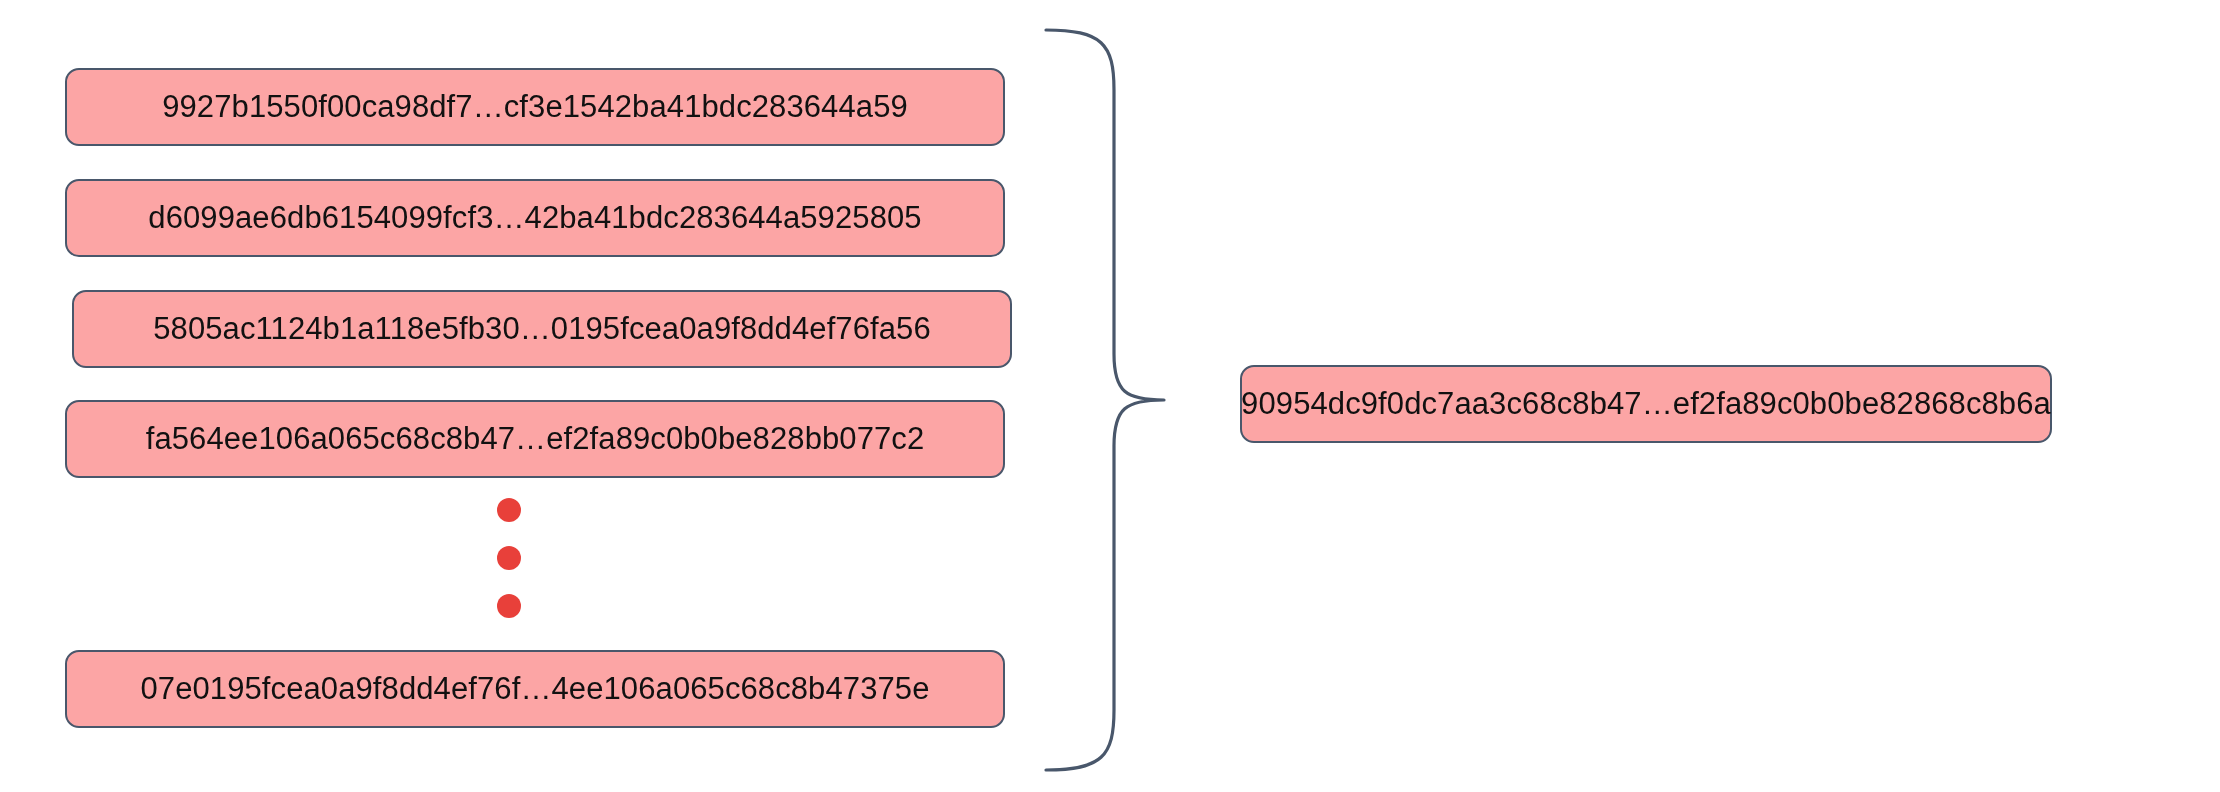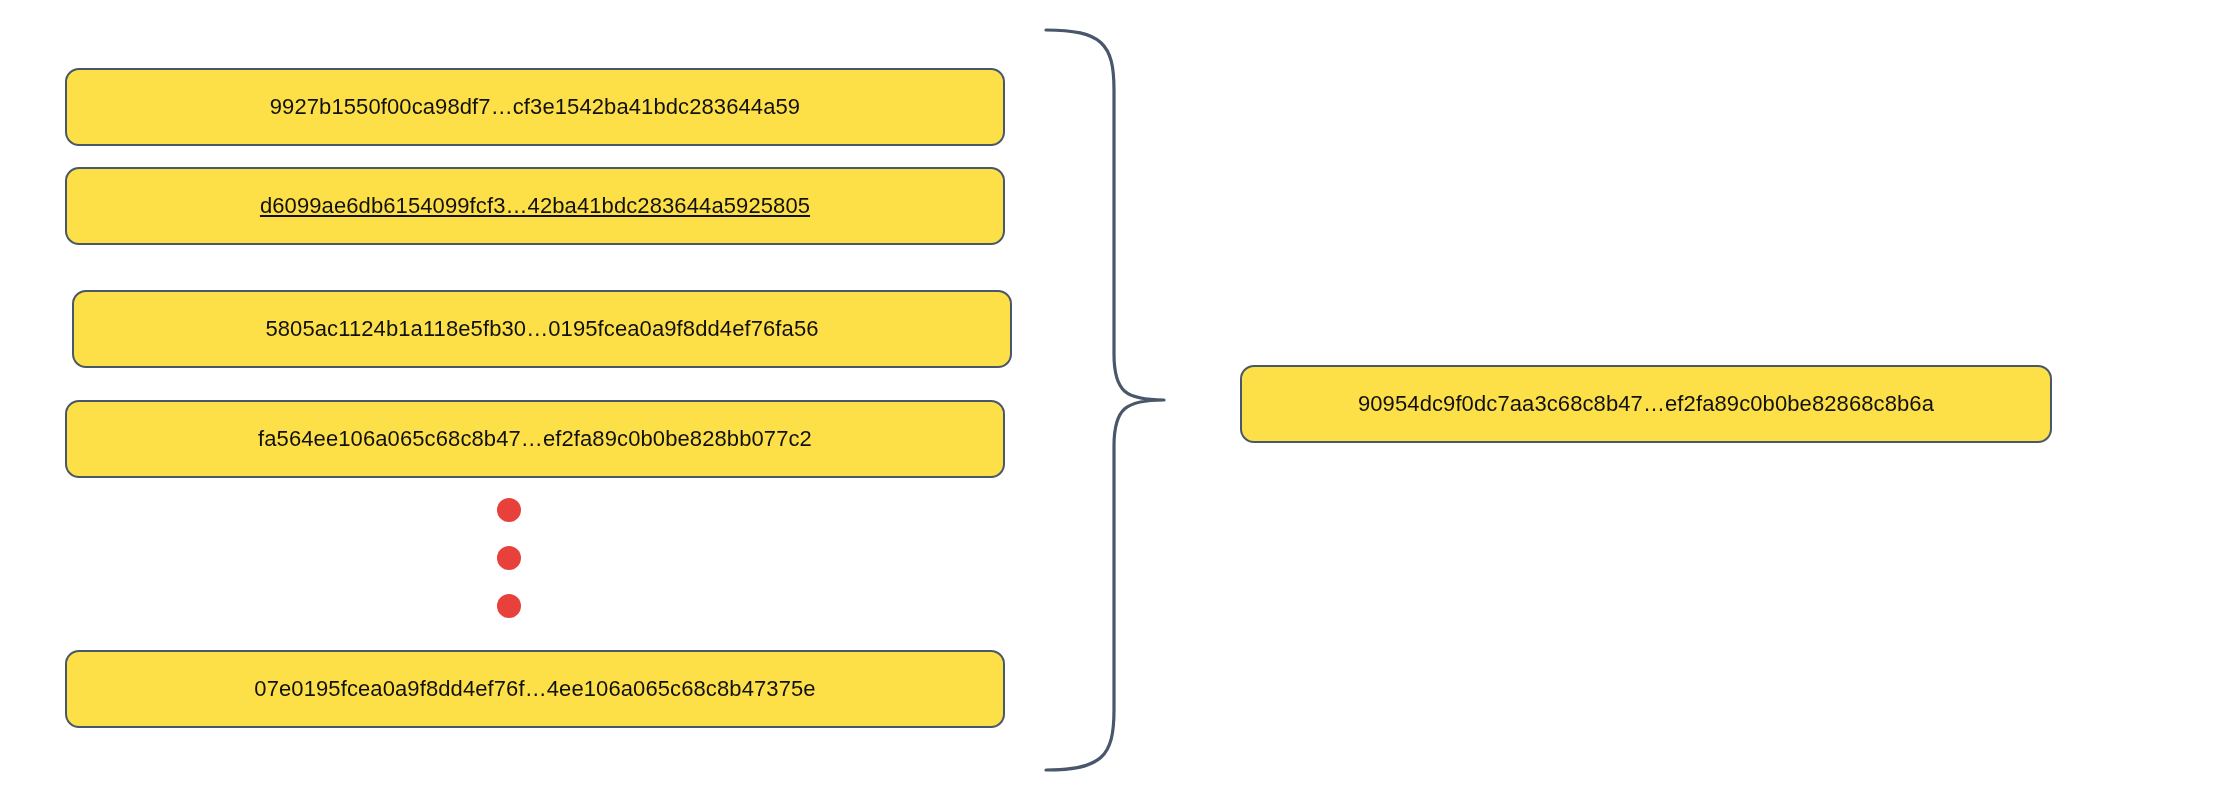--- a/index.html
+++ b/index.html
@@ -15,37 +15,37 @@
     width: 2220px;
     height: 792px;
     background: #ffffff;
     overflow: hidden;
   }
   .hash-box {
     position: absolute;
     box-sizing: border-box;
     border: 2.6px solid #49576b;
     border-radius: 14px;
-    background: #fde047;
+    background: #fca5a5;
     display: flex;
     align-items: center;
     justify-content: center;
     color: #111111;
     font-family: "Liberation Sans", sans-serif;
-    font-size: 22px;
+    font-size: 31px;
     letter-spacing: 0.1px;
     white-space: nowrap;
   }
   .left-box {
     left: 65px;
     width: 940px;
     height: 78px;
   }
   .lb0 { top: 68px; }
-  .lb1 { top: 167px; text-decoration: underline; }
+  .lb1 { top: 179px; }
   .lb2 { top: 290px; margin-left: 7px; }
   .lb3 { top: 400px; }
   .lb4 { top: 650px; text-align: center; }
 
   .right-box {
     left: 1240px;
     top: 365px;
     width: 812px;
     height: 78px;
   }

